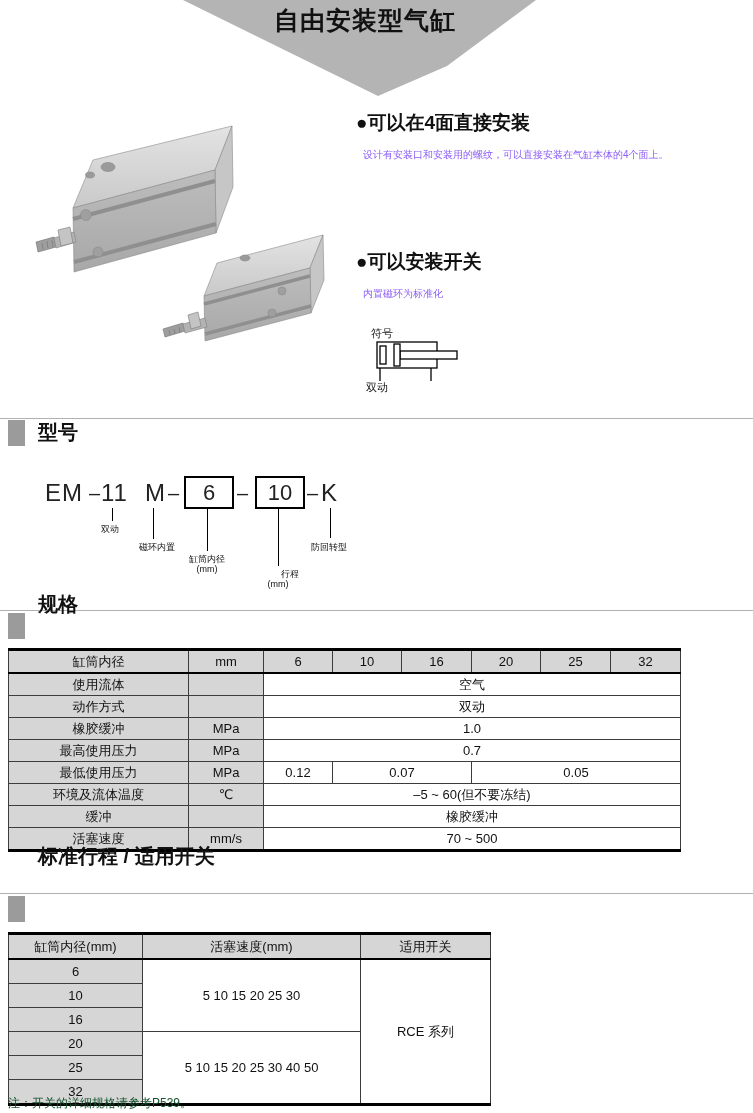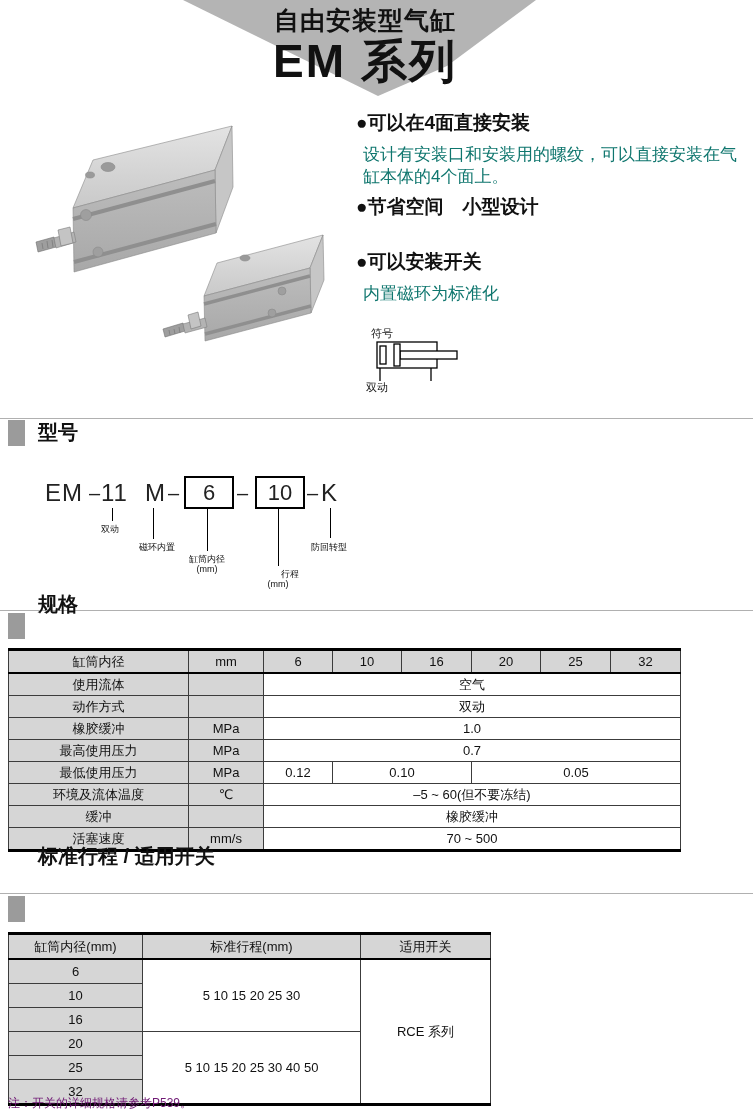--- a/index.html
+++ b/index.html
@@ -7,21 +7,21 @@
         font-family:"Liberation Sans","DejaVu Sans",sans-serif;color:#111;overflow:hidden}
   .abs{position:absolute}
   
   .banner-svg{position:absolute;left:0;top:0}
   .hdr-sub{position:absolute;left:185px;top:4px;width:360px;text-align:center;
            font-size:25px;font-weight:bold;letter-spacing:1px}
   .hdr-title{position:absolute;left:185px;top:31px;width:360px;text-align:center;
              font-size:46px;font-weight:bold;letter-spacing:2px}
   
   .feat-h{position:absolute;left:356px;font-size:19px;font-weight:bold;white-space:nowrap}
-  .feat-b{position:absolute;left:363px;width:388px;font-size:17px;line-height:22px;color:#0f766e}
+  .feat-b{position:absolute;left:363px;width:388px;font-size:10px;line-height:22px;color:#8b5cf6}
   
   .sym-label{position:absolute;font-size:11px;color:#111}
   
   .sec-line{position:absolute;left:0;width:753px;height:1px;background:#b0b0b0}
   .sec-sq{position:absolute;left:8px;width:17px;height:26px;background:#9b9b9b}
   .sec-title{position:absolute;left:38px;font-size:20px;font-weight:bold;white-space:nowrap}
   
   .mcode{position:absolute;font-size:24px;color:#222;letter-spacing:1px;white-space:nowrap}
   .mdash{position:absolute;font-size:20px;color:#222}
   .mbox{position:absolute;width:46px;height:29px;border:2px solid #000;
@@ -33,32 +33,31 @@
   table{border-collapse:collapse;table-layout:fixed;position:absolute;left:8px;font-size:13px;color:#111}
   td,th{border:1px solid #3c3c3c;text-align:center;padding:0;font-weight:normal;
         overflow:hidden;white-space:nowrap}
   .g{background:#d6d6d6}
   .t1{width:672px;border-top:3px solid #000;border-bottom:3px solid #000;top:648px}
   .t1 td,.t1 th{height:21px}
   .t1 thead th{border-bottom:2px solid #000}
   .t2{width:482px;border-top:3px solid #000;border-bottom:3px solid #000;top:932px}
   .t2 td,.t2 th{height:23px}
   .t2 thead th{border-bottom:2px solid #000}
-  .note{position:absolute;left:8px;top:1095px;font-size:12px;color:#701a75}
+  .note{position:absolute;left:8px;top:1095px;font-size:12px;color:#14532d}
 </style>
 </head>
 <body>
 
 <div class="page">
 
   <svg class="banner-svg" width="753" height="100" viewBox="0 0 753 100">
     <polygon points="183,0 536,0 447,66 378,96" fill="#b4b4b4"></polygon>
   </svg>
   <div class="hdr-sub">自由安装型气缸</div>
-  <div class="hdr-title">EM 系列</div>
 
   <svg class="abs" style="left:20px;top:115px" width="335" height="245" viewBox="0 0 335 245">
     <defs>
       <linearGradient id="gTop" x1="0" y1="0" x2="0" y2="1">
         <stop offset="0" stop-color="#e3e3e3"></stop>
           <stop offset="1" stop-color="#c9c9c9"></stop>
       </linearGradient>
       <linearGradient id="gFront" x1="0" y1="0" x2="0" y2="1">
         <stop offset="0" stop-color="#bdbdbd"></stop>
           <stop offset="1" stop-color="#a8a8a8"></stop>
@@ -96,21 +95,20 @@
       <line x1="149" y1="215" x2="150" y2="220" stroke="#707070"></line>
       <line x1="154" y1="214" x2="155" y2="219" stroke="#707070"></line>
       <line x1="159" y1="212" x2="160" y2="218" stroke="#707070"></line>
       <polygon points="185,203 163,209 165,218 187,212" fill="#b3b3b3" stroke="#808080"></polygon>
       <polygon points="168,200 178,197 181,211 171,214" fill="#c4c4c4" stroke="#787878"></polygon>
     </g>
   </svg>
 
   <div class="feat-h" style="top:110px">●可以在4面直接安装</div>
   <div class="feat-b" style="top:144px">设计有安装口和安装用的螺纹，可以直接安装在气缸本体的4个面上。</div>
-  <div class="feat-h" style="top:194px">●节省空间　小型设计</div>
   <div class="feat-h" style="top:249px">●可以安装开关</div>
   <div class="feat-b" style="top:283px">内置磁环为标准化</div>
 
   <div class="sym-label" style="left:371px;top:326px">符号</div>
   <svg class="abs" style="left:365px;top:325px" width="110" height="75" viewBox="0 0 110 75">
     <g fill="#fff" stroke="#000" stroke-width="1.3">
       <rect x="12" y="17" width="60" height="26"></rect>
       <rect x="15" y="21" width="6" height="18"></rect>
       <rect x="35" y="26" width="57" height="8"></rect>
       <rect x="29" y="19" width="6" height="22"></rect>
@@ -194,21 +192,21 @@
       </tr>
       <tr>
         <td class="g">最高使用压力</td>
         <td class="g">MPa</td>
         <td colspan="6">0.7</td>
       </tr>
       <tr>
         <td class="g">最低使用压力</td>
         <td class="g">MPa</td>
         <td>0.12</td>
-        <td colspan="2">0.10</td>
+        <td colspan="2">0.07</td>
         <td colspan="3">0.05</td>
       </tr>
       <tr>
         <td class="g">环境及流体温度</td>
         <td class="g">℃</td>
         <td colspan="6">–5 ~ 60(但不要冻结)</td>
       </tr>
       <tr>
         <td class="g">缓冲</td>
         <td class="g"></td>
@@ -228,21 +226,21 @@
 
   <table class="t2">
     <colgroup>
       <col style="width:134px">
         <col style="width:218px">
         <col style="width:130px">
     </colgroup>
     <thead>
       <tr>
         <th class="g">缸筒内径(mm)</th>
-        <th class="g">标准行程(mm)</th>
+        <th class="g">活塞速度(mm)</th>
         <th class="g">适用开关</th>
       </tr>
     </thead>
     <tbody>
       <tr>
         <td class="g">6</td>
         <td rowspan="3">5 10 15 20 25 30</td>
         <td rowspan="6">RCE 系列</td>
       </tr>
       <tr>

